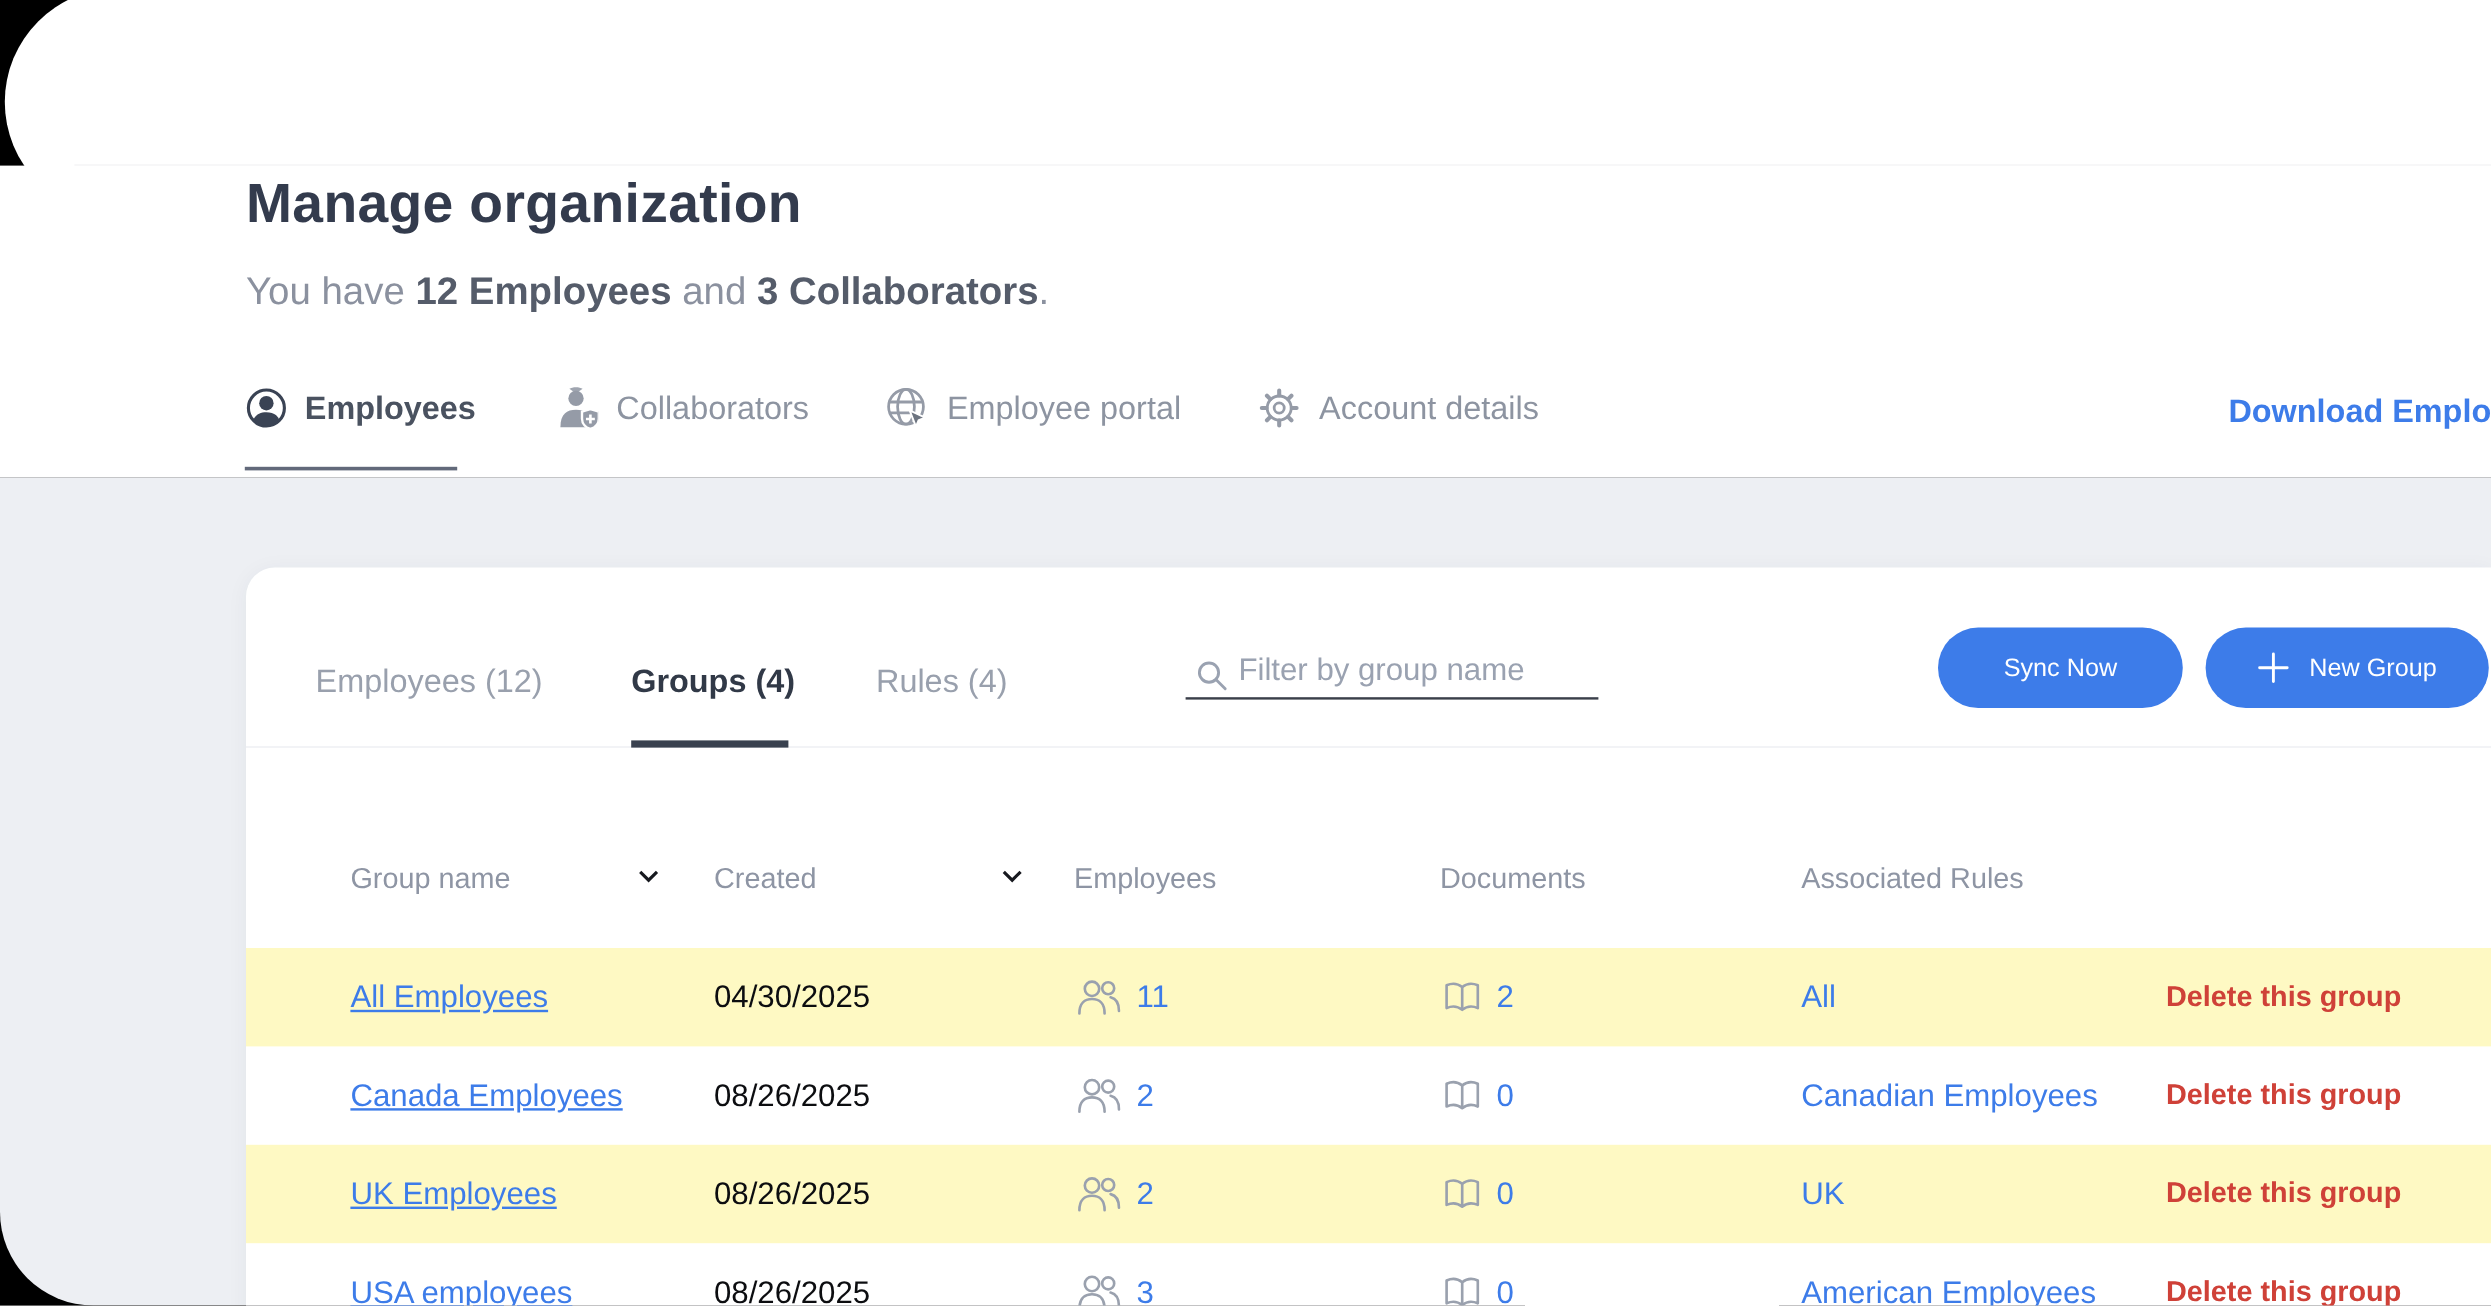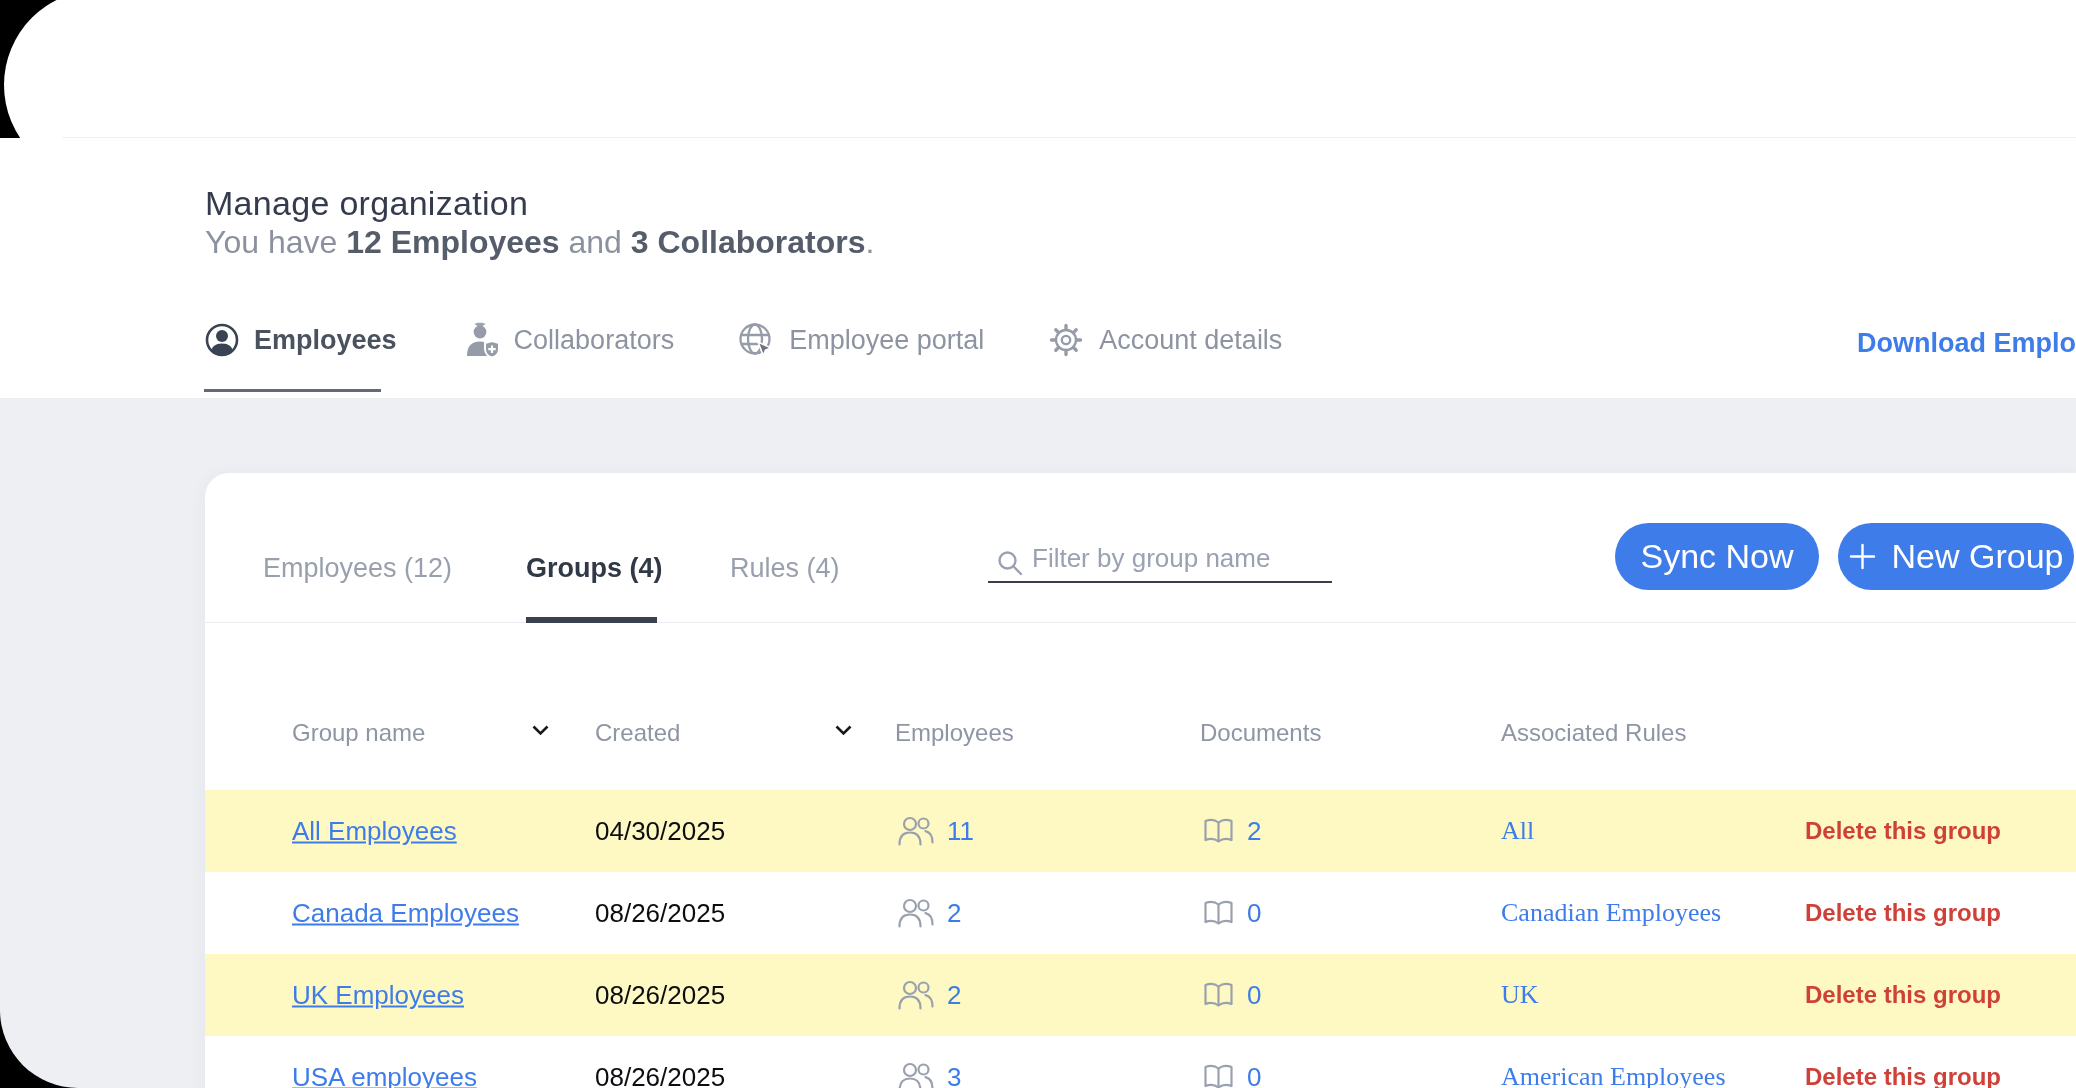--- a/index.html
+++ b/index.html
@@ -10,21 +10,21 @@
     -webkit-font-smoothing:antialiased;
   }
   
   .white-top-right{position:absolute;left:60px;top:0;width:2016px;height:398px;background:#fff;}
   .white-top-left{position:absolute;left:0;top:138px;width:60px;height:260px;background:#fff;}
   .corner-blob{position:absolute;left:4px;top:-10px;width:190px;height:190px;border-radius:50%;background:#fff;}
   .top-divider{position:absolute;left:62px;top:137px;width:2014px;height:1px;background:#f2f2f4;}
   
   .gray-section{position:absolute;left:0;top:398px;width:2076px;height:690px;background:#edeff3;border-bottom-left-radius:78px;}
 
-  .page-title{position:absolute;left:205px;top:146px;font-size:34px;line-height:1;color:#333b4d;font-weight:400;letter-spacing:.3px;margin-top:40px;}
+  .page-title{position:absolute;left:205px;top:146px;font-size:46px;line-height:1;color:#333b4d;font-weight:700;letter-spacing:.3px;}
   .page-subtitle{position:absolute;left:205px;top:224px;font-size:32px;color:#8b919f;}
   .page-subtitle b{color:#555c6a;font-weight:700;}
 
   
   .nav-tabs{position:absolute;left:205px;top:316px;height:48px;display:flex;align-items:center;gap:64px;}
   .nav-tab{display:flex;align-items:center;gap:15px;font-size:27px;color:#8d94a1;cursor:pointer;white-space:nowrap;}
   .nav-tab.active{color:#4a5260;font-weight:700;}
   .nav-tab svg{display:block;}
   .tab-underline{position:absolute;left:204px;top:389px;width:177px;height:3px;background:#62697a;}
   .download-link{position:absolute;left:1857px;top:328px;font-size:27px;font-weight:700;color:#3d7ce9;white-space:nowrap;cursor:pointer;}
@@ -39,39 +39,39 @@
   .groups-underline{position:absolute;left:321px;top:144px;width:131px;height:6px;background:#39414f;}
 
   .filter-wrap{position:absolute;left:783px;top:62px;width:344px;height:50px;}
   .filter-wrap svg{position:absolute;left:8px;top:14px;}
   .filter-input{position:absolute;left:0;top:0;width:300px;height:46px;border:none;outline:none;
     border-bottom:2px solid #3a3f4a;padding:0 0 0 44px;font-size:26px;color:#333b4d;background:transparent;
     font-family:"Liberation Sans","DejaVu Sans",sans-serif;}
   .filter-input::placeholder{color:#9aa2b1;}
 
   .btn{position:absolute;top:50px;height:67px;border:none;border-radius:34px;background:#3d7ce9;color:#fff;
-    font-size:34px;display:flex;align-items:center;justify-content:center;gap:16px;cursor:pointer;
+    font-size:21px;display:flex;align-items:center;justify-content:center;gap:16px;cursor:pointer;
     font-family:"Liberation Sans","DejaVu Sans",sans-serif;}
   .sync-btn{left:1410px;width:204px;}
   .new-group-btn{left:1633px;width:236px;}
 
   
   .th{position:absolute;top:246px;font-size:24px;color:#8e95a4;white-space:nowrap;}
   .th-chevron{position:absolute;top:252px;cursor:pointer;}
   .rows{position:absolute;left:0;top:317px;width:100%;}
   .t-row{position:relative;height:82px;width:100%;}
   .t-row.stripe{background:#fef9c3;}
   .cell{position:absolute;top:50%;transform:translateY(-50%);white-space:nowrap;font-size:26px;}
   .c-name{left:87px;}
   .c-name a{color:#3d7ce9;text-decoration:underline;cursor:pointer;}
   .c-date{left:390px;color:#0c0d10;font-weight:500;}
   .c-emp{left:692px;display:flex;align-items:center;gap:13px;}
   .c-doc{left:998px;display:flex;align-items:center;gap:13px;}
   .count{color:#3d7ce9;cursor:pointer;}
-  .c-rule{left:1296px;color:#3d7ce9;cursor:pointer;font-family:Liberation Serif, serif;}
+  .c-rule{left:1296px;color:#3d7ce9;cursor:pointer;}
   .c-del{left:1600px;color:#cf4138;font-weight:700;font-size:24px;cursor:pointer;}
 </style>
 </head>
 <body>
 
 <div class="white-top-right"></div>
 <div class="white-top-left"></div>
 <div class="corner-blob"></div>
 <div class="top-divider"></div>
 <div class="gray-section"></div>

